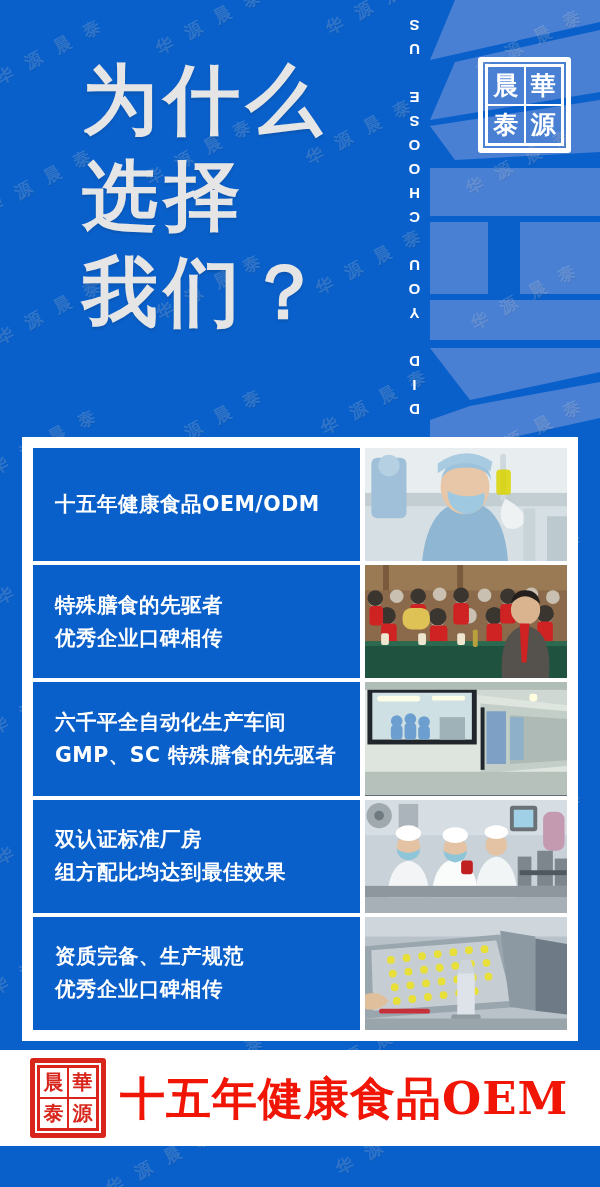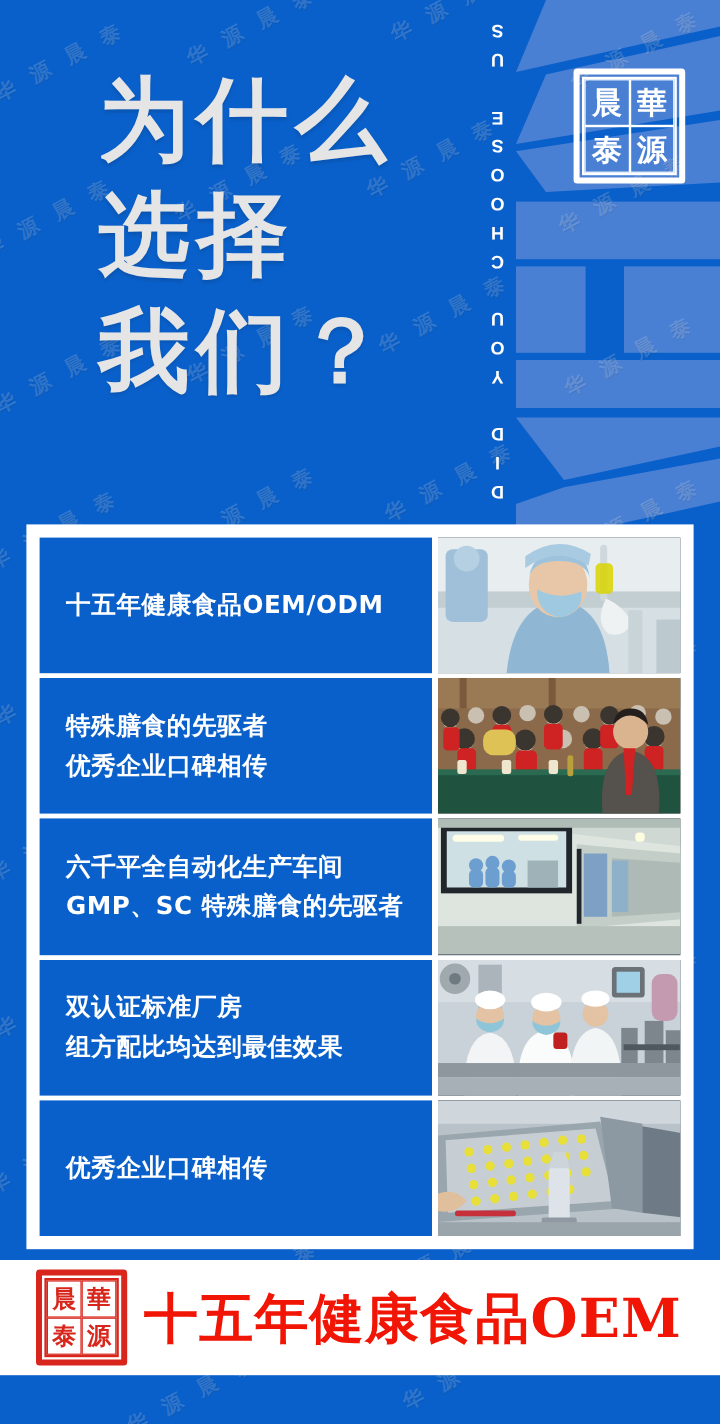--- a/index.html
+++ b/index.html
@@ -343,20 +343,21 @@
                 <rect x="178" y="52" width="16" height="36"></rect>
               <rect x="196" y="60" width="14" height="28"></rect>
               </g>
             <rect x="160" y="72" width="48" height="5" fill="#4f585e"></rect>
           </svg>
         </div>
       </div>
 
       <div class="card">
         <div class="card-text">
+          <div class="l">资质完备、生产规范</div>
           <div class="l">优秀企业口碑相传</div>
         </div>
         <div class="card-img">
           <svg viewBox="0 0 210 116" preserveAspectRatio="xMidYMid slice">
             <rect width="210" height="116" fill="#b9c2c9"></rect>
             <rect y="0" width="210" height="20" fill="#cfd6dc"></rect>
             <polygon points="0,30 140,18 160,92 0,104" fill="#9aa6ae"></polygon>
             <polygon points="8,34 136,24 152,86 10,96" fill="#c6ced4"></polygon>
             <g fill="#e8e038">
               <circle cx="28" cy="44" r="4"></circle>

